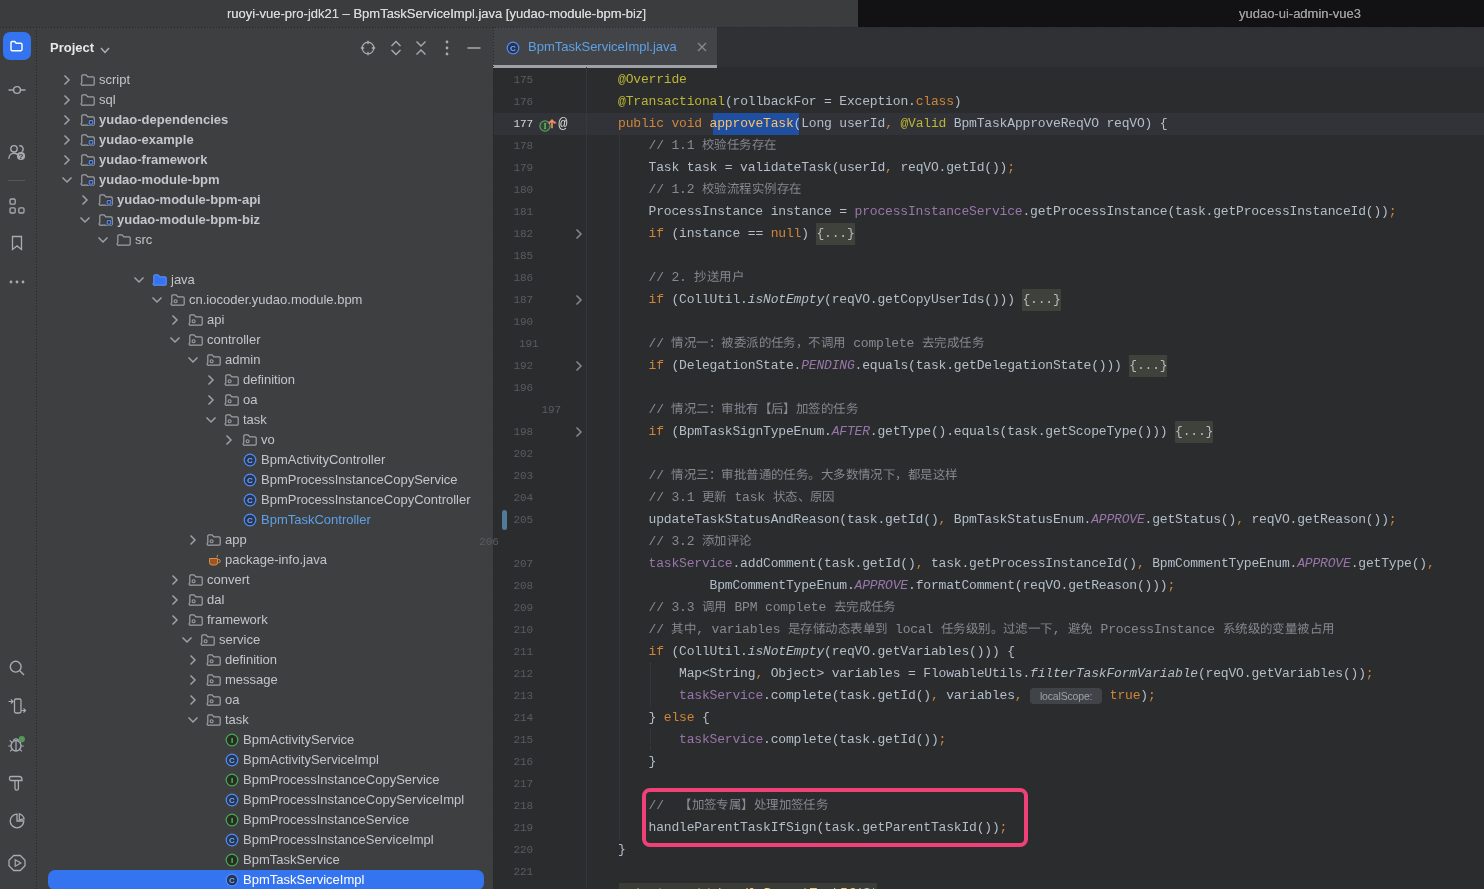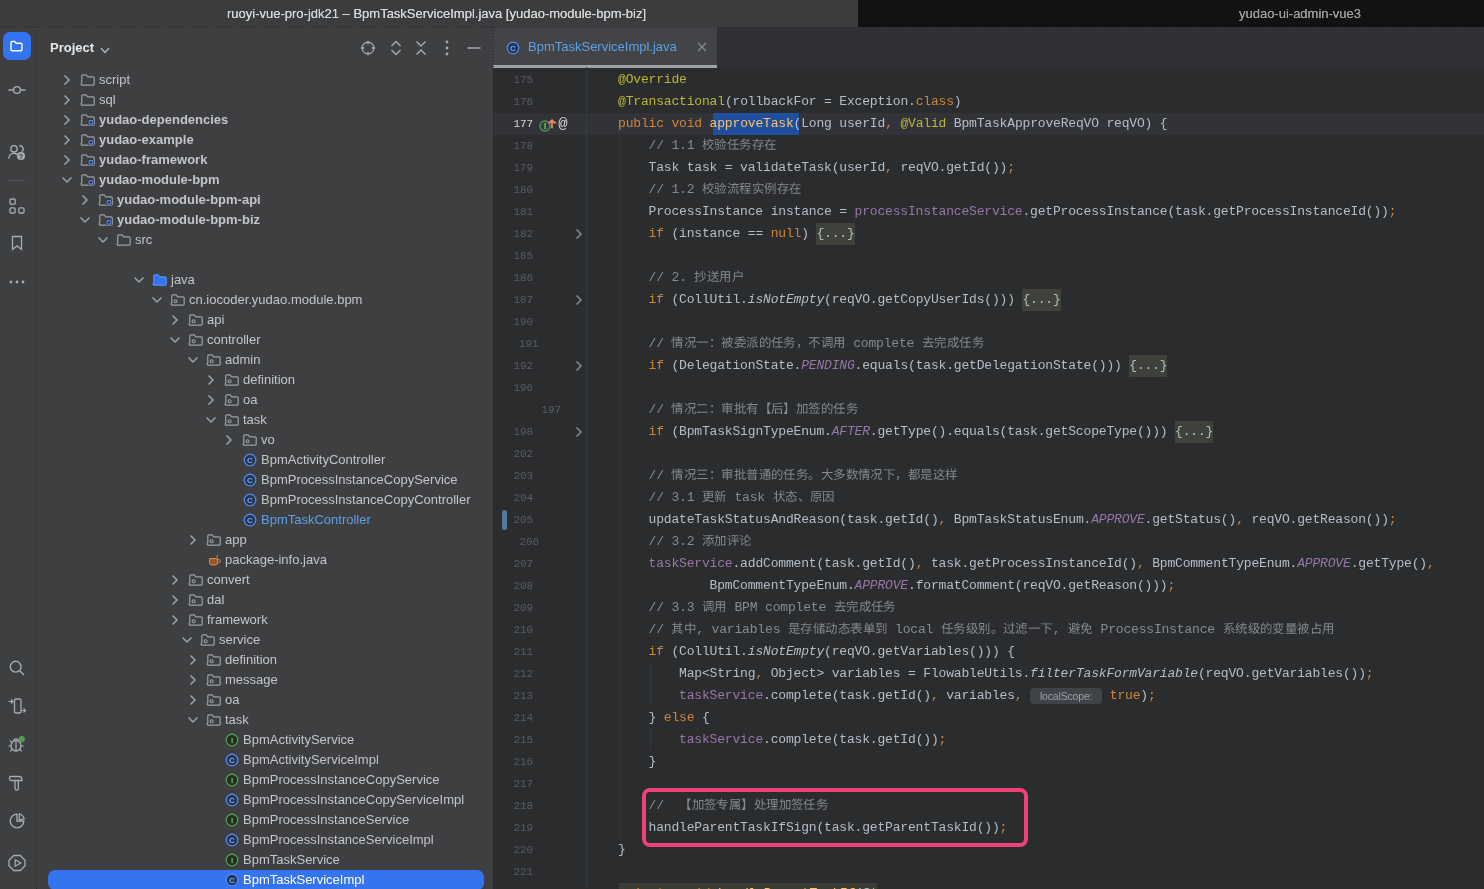--- a/index.html
+++ b/index.html
@@ -791,21 +791,21 @@
           <use href="#g6001"></use>
         </svg><svg class="cj" viewBox="0 0 1000 1000">
           <use href="#g3001"></use>
         </svg><svg class="cj" viewBox="0 0 1000 1000">
           <use href="#g539F"></use>
         </svg><svg class="cj" viewBox="0 0 1000 1000">
           <use href="#g56E0"></use>
         </svg></span></div>
 <div class="num" style="left:493px;top:509.0px;">205</div>
 <div class="cl" style="left:587.5px;top:509.0px">        updateTaskStatusAndReason(task.getId()<span class="k">,</span> BpmTaskStatusEnum.<span class="fi">APPROVE</span>.getStatus()<span class="k">,</span> reqVO.getReason())<span class="k">;</span></div>
-<div class="num" style="left:499px;top:531.0px;">206</div>
+<div class="num" style="left:469px;top:531.0px;text-align:center;">206</div>
 <div class="cl" style="left:587.5px;top:531.0px">        <span class="c">// 3.2 <svg class="cj" viewBox="0 0 1000 1000">
           <use href="#g6DFB"></use>
         </svg><svg class="cj" viewBox="0 0 1000 1000">
           <use href="#g52A0"></use>
         </svg><svg class="cj" viewBox="0 0 1000 1000">
           <use href="#g8BC4"></use>
         </svg><svg class="cj" viewBox="0 0 1000 1000">
           <use href="#g8BBA"></use>
         </svg></span></div>
 <div class="num" style="left:493px;top:553.0px;">207</div>

